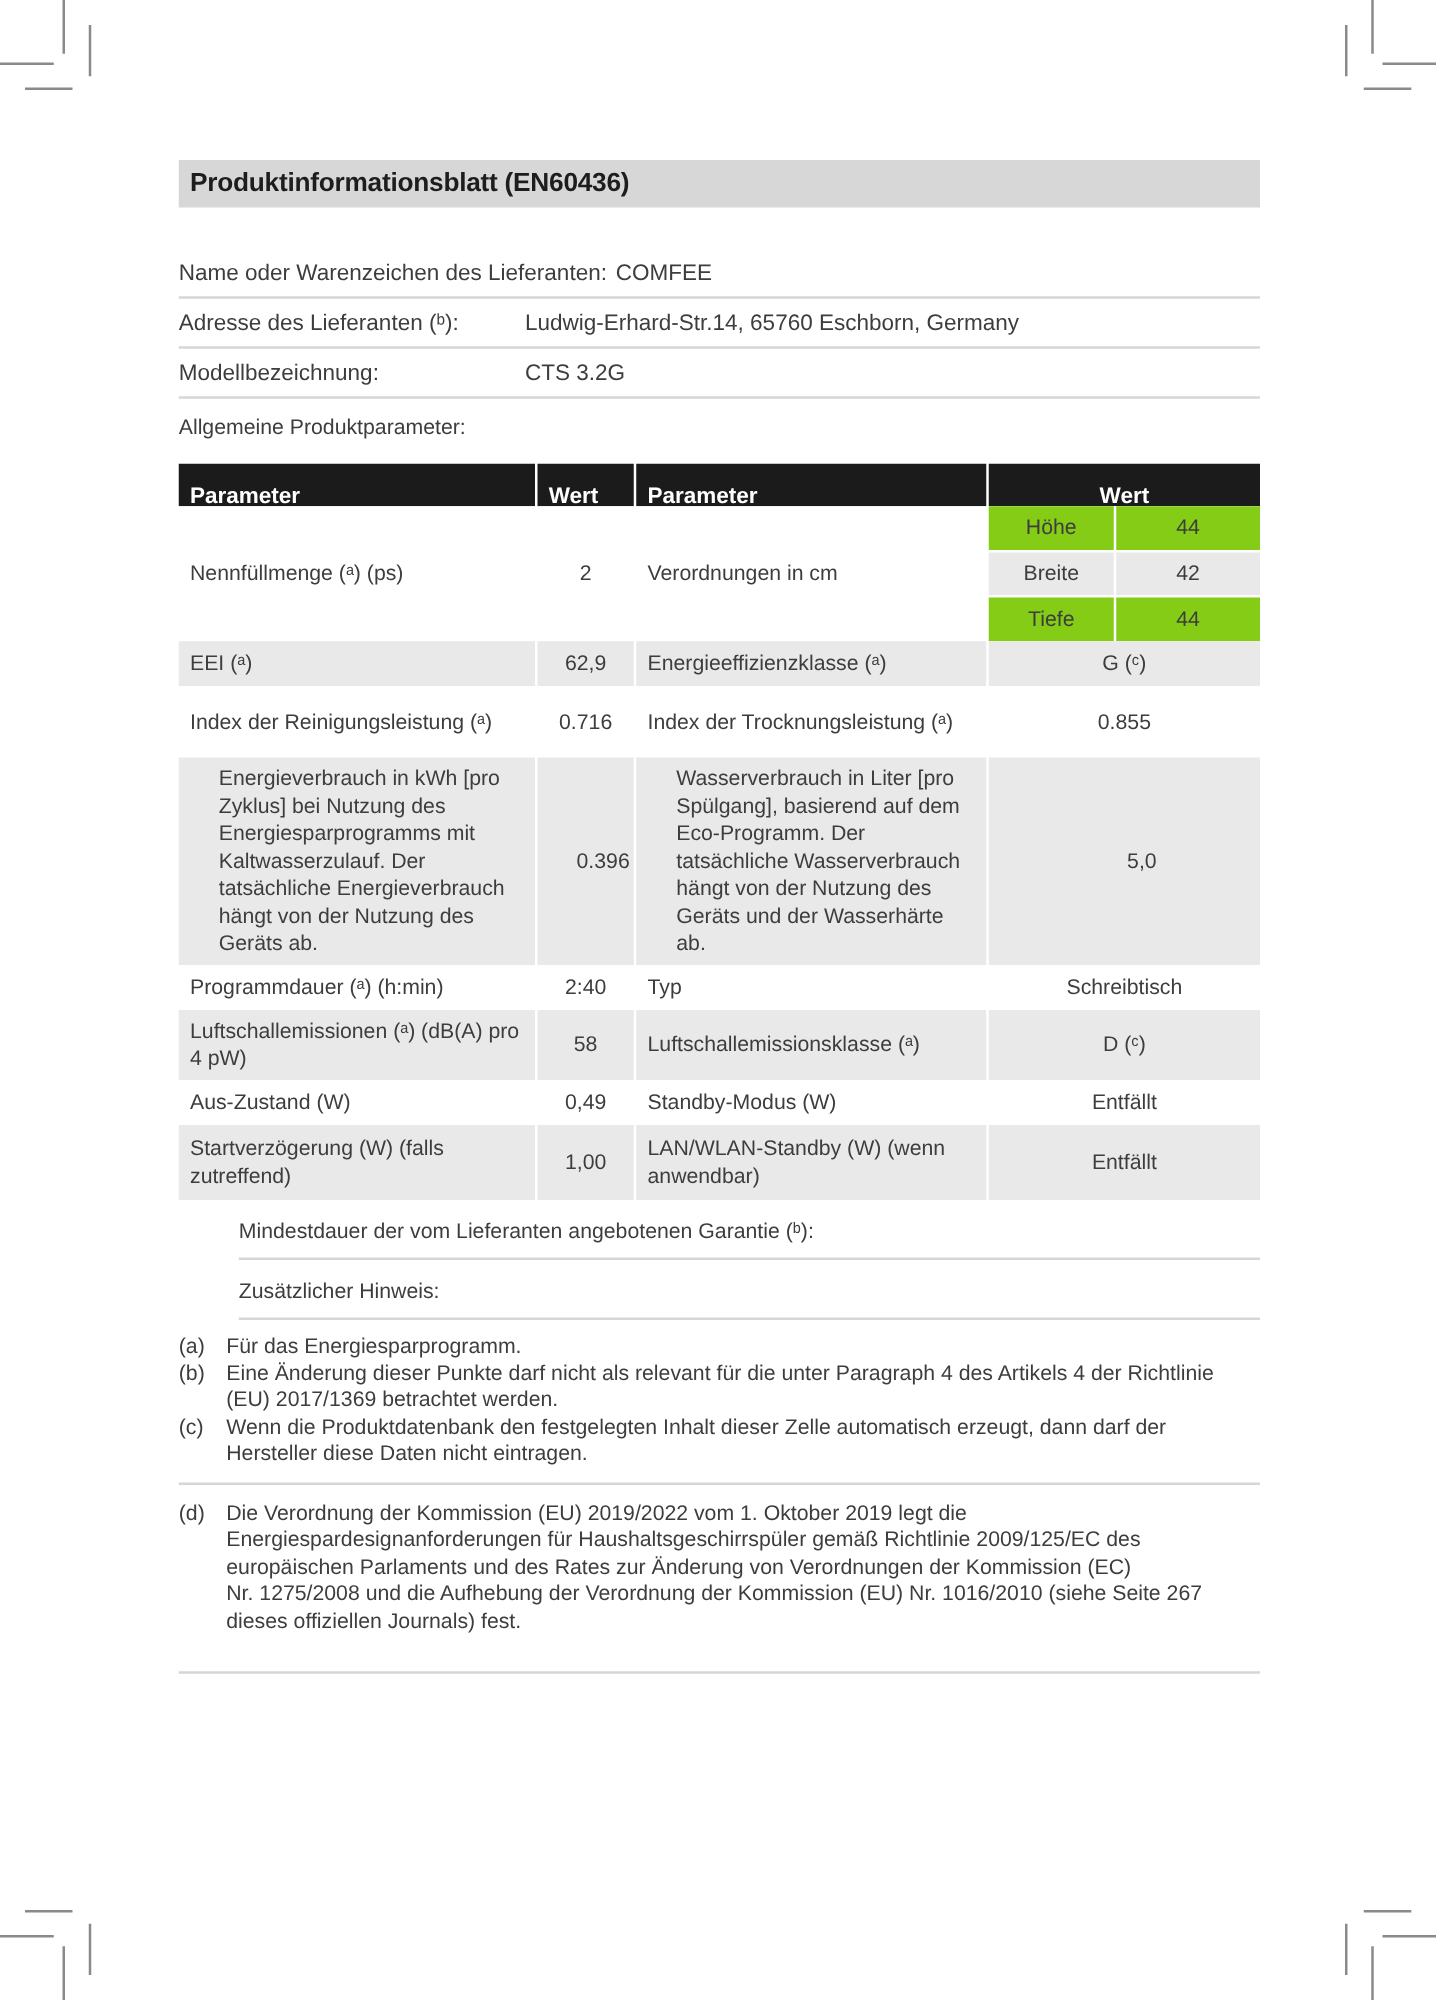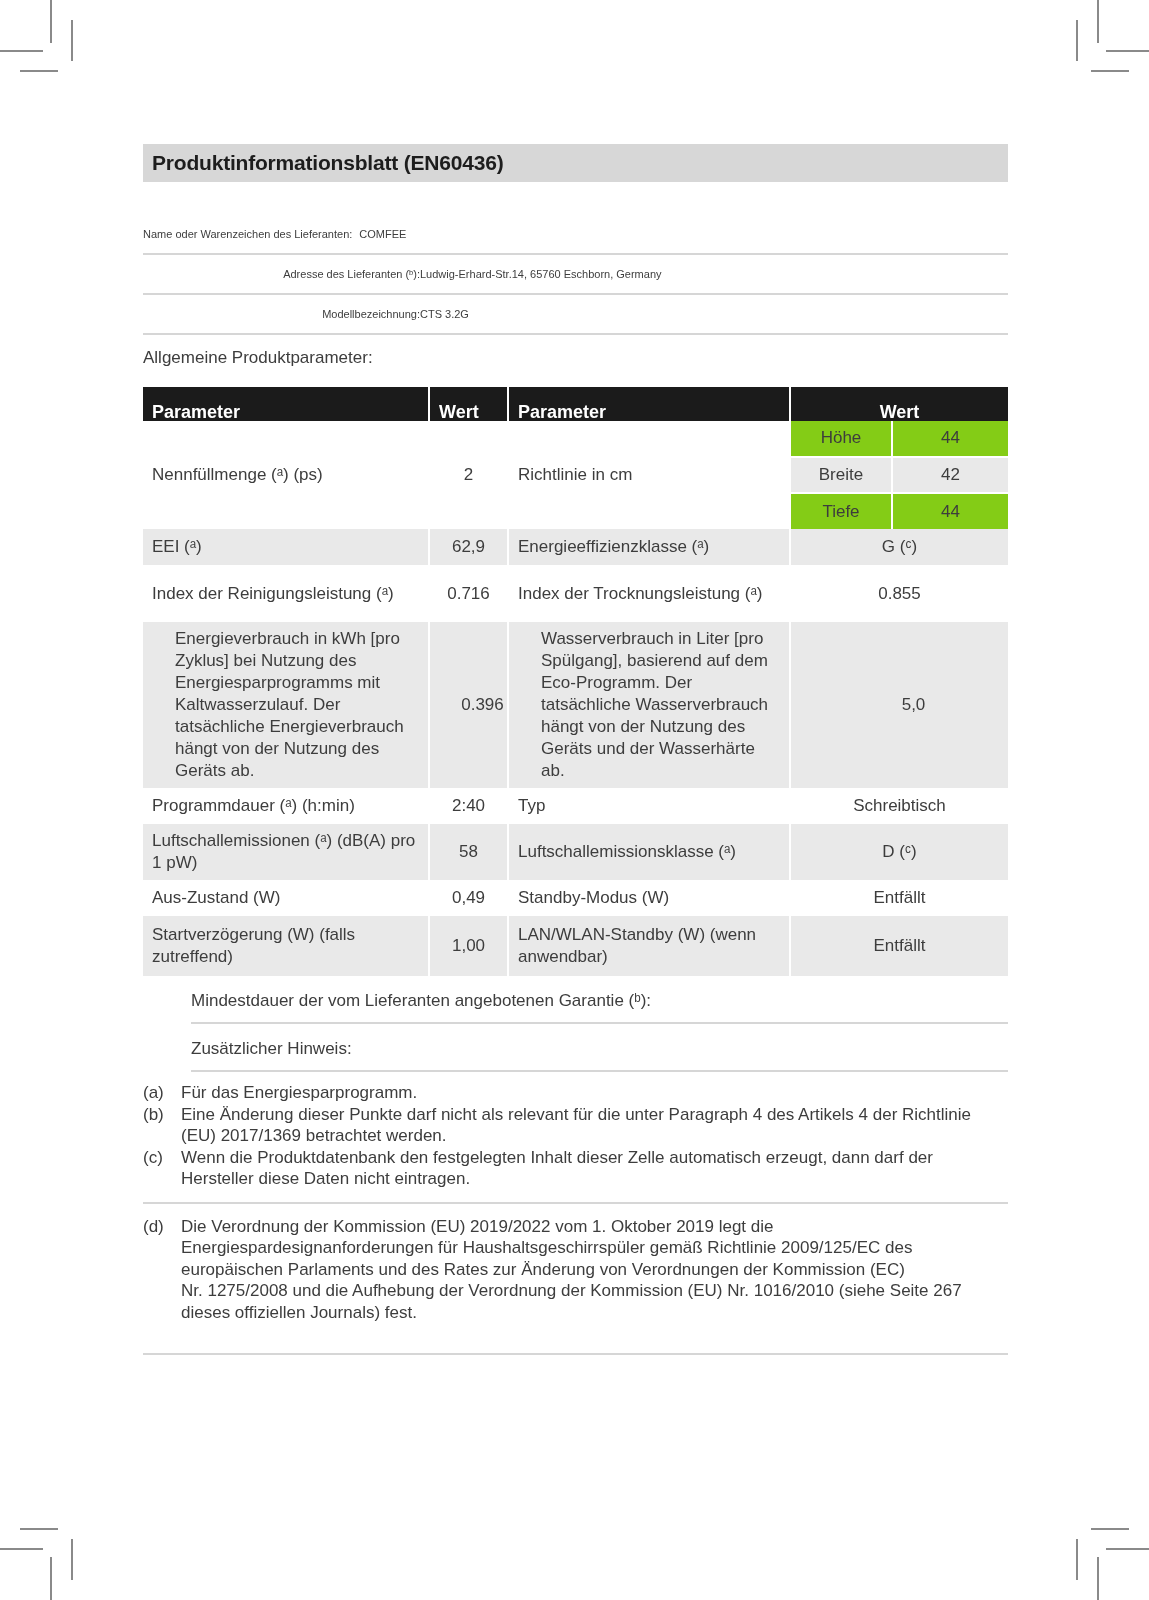--- a/index.html
+++ b/index.html
@@ -4,27 +4,27 @@
 <style>
   html,body{margin:0;padding:0;}
   body{
     width:1149px;height:1600px;position:relative;background:#ffffff;
     font-family:"Liberation Sans","DejaVu Sans",sans-serif;
     color:#3d3d3d;-webkit-font-smoothing:antialiased;
   }
   
   .mark{position:absolute;background:#8a8a8a;}
   
-  .content{position:absolute;left:143px;top:144px;width:865px;}
+  .content{position:absolute;left:143px;top:128px;width:865px;}
   .title-bar{
     background:#d7d7d7;height:38px;display:flex;align-items:center;
     padding-left:9px;box-sizing:border-box;
   }
   .title-bar span{font-size:21px;font-weight:bold;color:#1d1d1d;letter-spacing:-0.2px;}
-  .supplier{margin-top:33px;font-size:11px;text-align:right;}
+  .supplier{margin-top:33px;font-size:18px;}
   .info-row{
     padding:9px 0 8px;border-bottom:2px solid #d6d6d6;
     display:flex;align-items:baseline;line-height:21px;
   }
   .info-row .tab-label{width:277px;flex-shrink:0;}
   .info-row .inline-label{margin-right:7px;}
   .section-label{padding:12px 0 4px;font-size:17px;line-height:21px;}
   
   .ptable{margin-top:15px;font-size:17px;}
   .trow{display:grid;grid-template-columns:285px 77px 280px 217px;column-gap:2px;background:#fff;}
@@ -111,21 +111,21 @@
     <div class="trow thead">
       <div class="cell param">Parameter</div>
       <div class="cell val wert-narrow">Wert</div>
       <div class="cell param">Parameter</div>
       <div class="cell val">Wert</div>
     </div>
 
     <div class="trow r1">
       <div class="cell param">Nennfüllmenge (ᵃ) (ps)</div>
       <div class="cell val">2</div>
-      <div class="cell param">Richtlinie in cm</div>
+      <div class="cell param">Verordnungen in cm</div>
       <div class="dims">
         <div class="dimrow">
           <div class="dimcell">Höhe</div>
           <div class="dimcell">44</div>
         </div>
         <div class="dimrow alt">
           <div class="dimcell">Breite</div>
           <div class="dimcell">42</div>
         </div>
         <div class="dimrow">
@@ -157,21 +157,21 @@
     </div>
 
     <div class="trow h36">
       <div class="cell param">Programmdauer (ᵃ) (h:min)</div>
       <div class="cell val">2:40</div>
       <div class="cell param">Typ</div>
       <div class="cell val">Schreibtisch</div>
     </div>
 
     <div class="trow gray h54">
-      <div class="cell param">Luftschallemissionen (ᵃ) (dB(A) pro 1 pW)</div>
+      <div class="cell param">Luftschallemissionen (ᵃ) (dB(A) pro 4 pW)</div>
       <div class="cell val">58</div>
       <div class="cell param">Luftschallemissionsklasse (ᵃ)</div>
       <div class="cell val">D (ᶜ)</div>
     </div>
 
     <div class="trow h36">
       <div class="cell param">Aus-Zustand (W)</div>
       <div class="cell val">0,49</div>
       <div class="cell param">Standby-Modus (W)</div>
       <div class="cell val">Entfällt</div>

